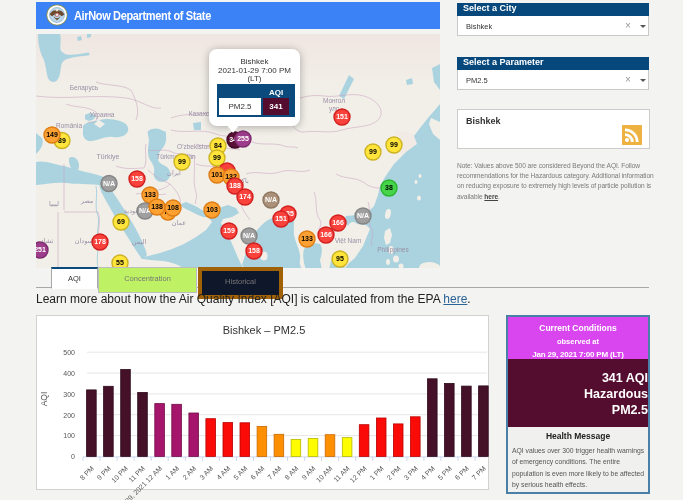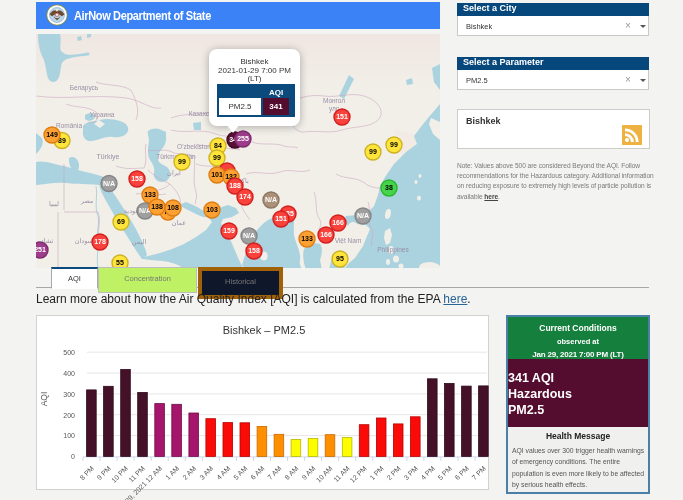--- a/index.html
+++ b/index.html
@@ -22,25 +22,25 @@
 #tabs{left:36px;top:267px;width:613px;height:21px;}
 .tab{position:absolute;top:0;height:18px;font-size:7.5px;text-align:center;padding-top:6px;box-sizing:content-box;}
 #tab1{left:15px;width:45px;background:#fff;border:1px solid #a8a8a8;border-top:2px solid #0a4a7c;border-bottom:1px solid #fff;color:#333;z-index:2;height:14px;padding-top:5px;}
 #tab2{left:62px;width:97px;background:#bef264;border:1px solid #bdbdbd;color:#777;}
 #tab3{left:162px;width:77px;background:#0f172a;border:4px solid #a16207;color:#777;}
 #tabline{position:absolute;left:0;top:20px;width:613px;height:1px;background:#a8a8a8;}
 #learn{left:36px;top:292px;font-size:12px;color:#222;}
 #learn a{color:#2a6496;text-decoration:underline;}
 #chartbox{left:36px;top:315px;width:451px;height:173px;background:#fff;border:1px solid #d2d2d2;text-align:center;}
 #cc{left:506px;top:315px;width:140px;height:175px;border:2px solid #4a80a8;background:#f0f0ef;}
-#cc .s1{background:#15803d;color:#fff;text-align:center;height:42px;}
+#cc .s1{background:#d946ef;color:#fff;text-align:center;height:42px;}
 #cc .s1 .l1{font-size:8.5px;font-weight:bold;padding-top:6px;}
 #cc .s1 .l2{font-size:7.5px;font-weight:bold;margin-top:4px;}
 #cc .s1 .l3{font-size:8px;font-weight:bold;margin-top:4px;letter-spacing:-0.2px;}
-#cc .s2{background:#550d2f;color:#fff;text-align:left;height:68px;}
+#cc .s2{background:#550d2f;color:#fff;text-align:right;height:68px;}
 #cc .s2 div{font-size:12.5px;font-weight:bold;line-height:16px;}
 #cc .s3{text-align:center;}
 #cc .s3 .hm{font-size:8.5px;font-weight:bold;color:#222;padding-top:4px;}
 #cc .s3 p{font-size:6.8px;color:#555;text-align:left;margin:4px 0 0 4px;line-height:11.3px;white-space:nowrap;}
 #map{left:36px;top:34px;width:404px;height:234px;}
 #popup{left:209px;top:49px;width:91px;height:77px;background:#fff;border-radius:8px;box-shadow:0 1px 8px rgba(0,0,0,0.3);}
 #popup .txt{position:absolute;top:9px;left:0;width:91px;text-align:center;font-size:8px;color:#333;line-height:8.6px;}
 #ptail{left:226px;top:124px;width:0;height:0;border-left:7px solid transparent;border-right:7px solid transparent;border-top:9px solid #fff;z-index:3;}
 #ptable{left:217px;top:84px;width:74px;height:29px;font-size:8px;border:2px solid #0a4a7c;background:#0a4a7c;z-index:2;}
 #ptable .hrow{position:absolute;left:0;top:0;width:70px;height:12px;background:#0a4a7c;color:#fff;font-weight:bold;}

